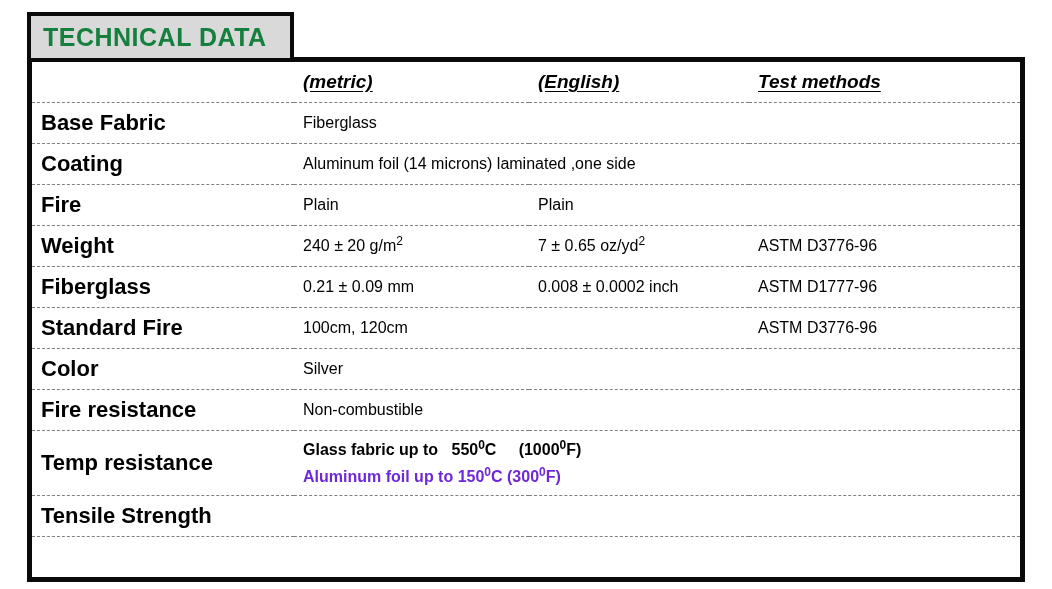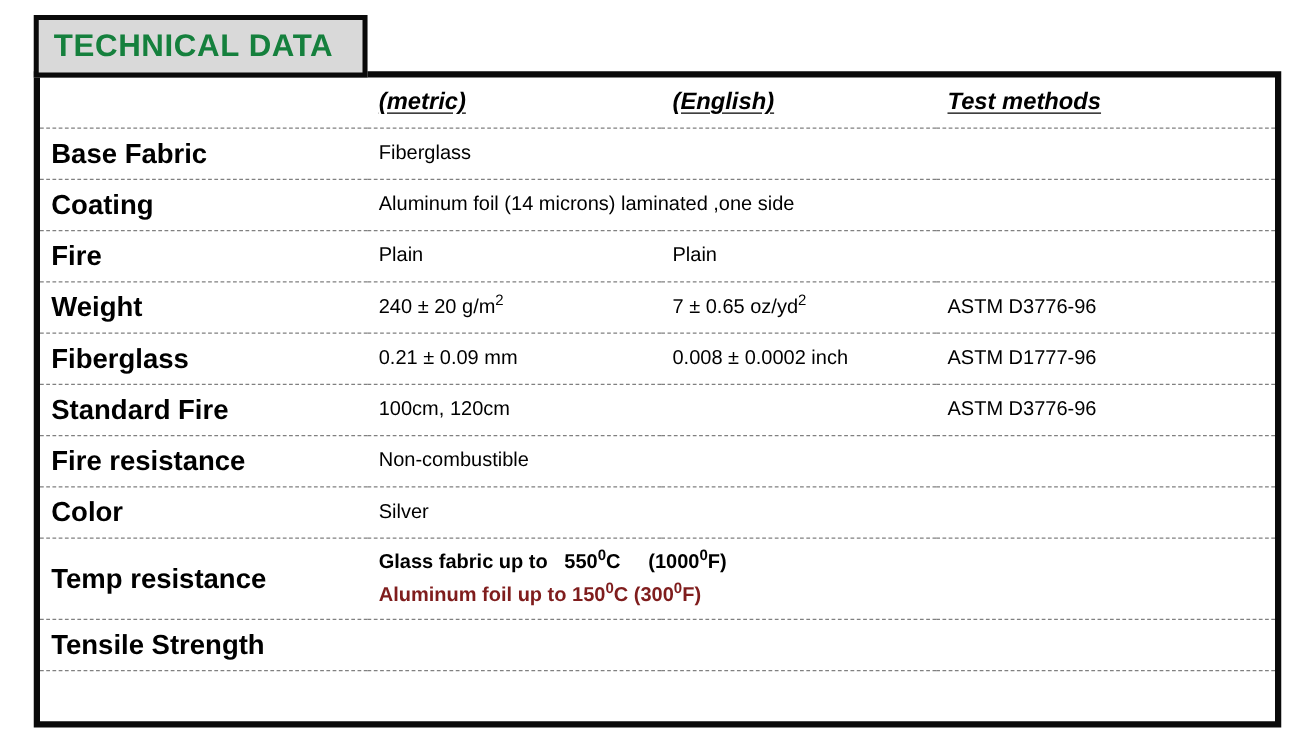--- a/index.html
+++ b/index.html
@@ -72,21 +72,21 @@
     text-underline-offset: 3px;
   }
   .lbl {
     font-weight: bold;
     font-size: 22px;
     margin-top: 39px;
   }
   tr.row-temp td { height: 64px; }
   tr.row-empty td { border-bottom: none; height: 40px; }
   .temp-line { line-height: 27px; white-space: pre-wrap; font-weight: bold; }
-  .temp-line.red { color: #7f1d1d; }
+  .temp-line.red { color: #6d28d9; }
   sup.deg {
     font-size: 12px;
     line-height: 0;
     vertical-align: super;
   }
 </style>
 </head>
 <body>
 
 <div class="sheet">
@@ -154,27 +154,27 @@
       </tr>
 
       <tr class="row">
         <td><span class="lbl">Standard Fire</span></td>
         <td><span>100cm, 120cm</span></td>
         <td><span></span></td>
         <td><span>ASTM D3776-96</span></td>
       </tr>
 
       <tr class="row">
-        <td><span class="lbl">Fire resistance</span></td>
-        <td colspan="3"><span>Non-combustible</span></td>
+        <td><span class="lbl">Color</span></td>
+        <td colspan="3"><span>Silver</span></td>
       </tr>
 
       <tr class="row">
-        <td><span class="lbl">Color</span></td>
-        <td colspan="3"><span>Silver</span></td>
+        <td><span class="lbl">Fire resistance</span></td>
+        <td colspan="3"><span>Non-combustible</span></td>
       </tr>
 
       <tr class="row row-temp">
         <td><span class="lbl">Temp resistance</span></td>
         <td colspan="3">
           <div class="temp-line"><span>Glass fabric up to   550</span><sup class="deg">0</sup><span>C     (1000</span><sup class="deg">0</sup><span>F)</span></div>
           <div class="temp-line red"><span>Aluminum foil up to 150</span><sup class="deg">0</sup><span>C (300</span><sup class="deg">0</sup><span>F)</span></div>
         </td>
       </tr>
 

